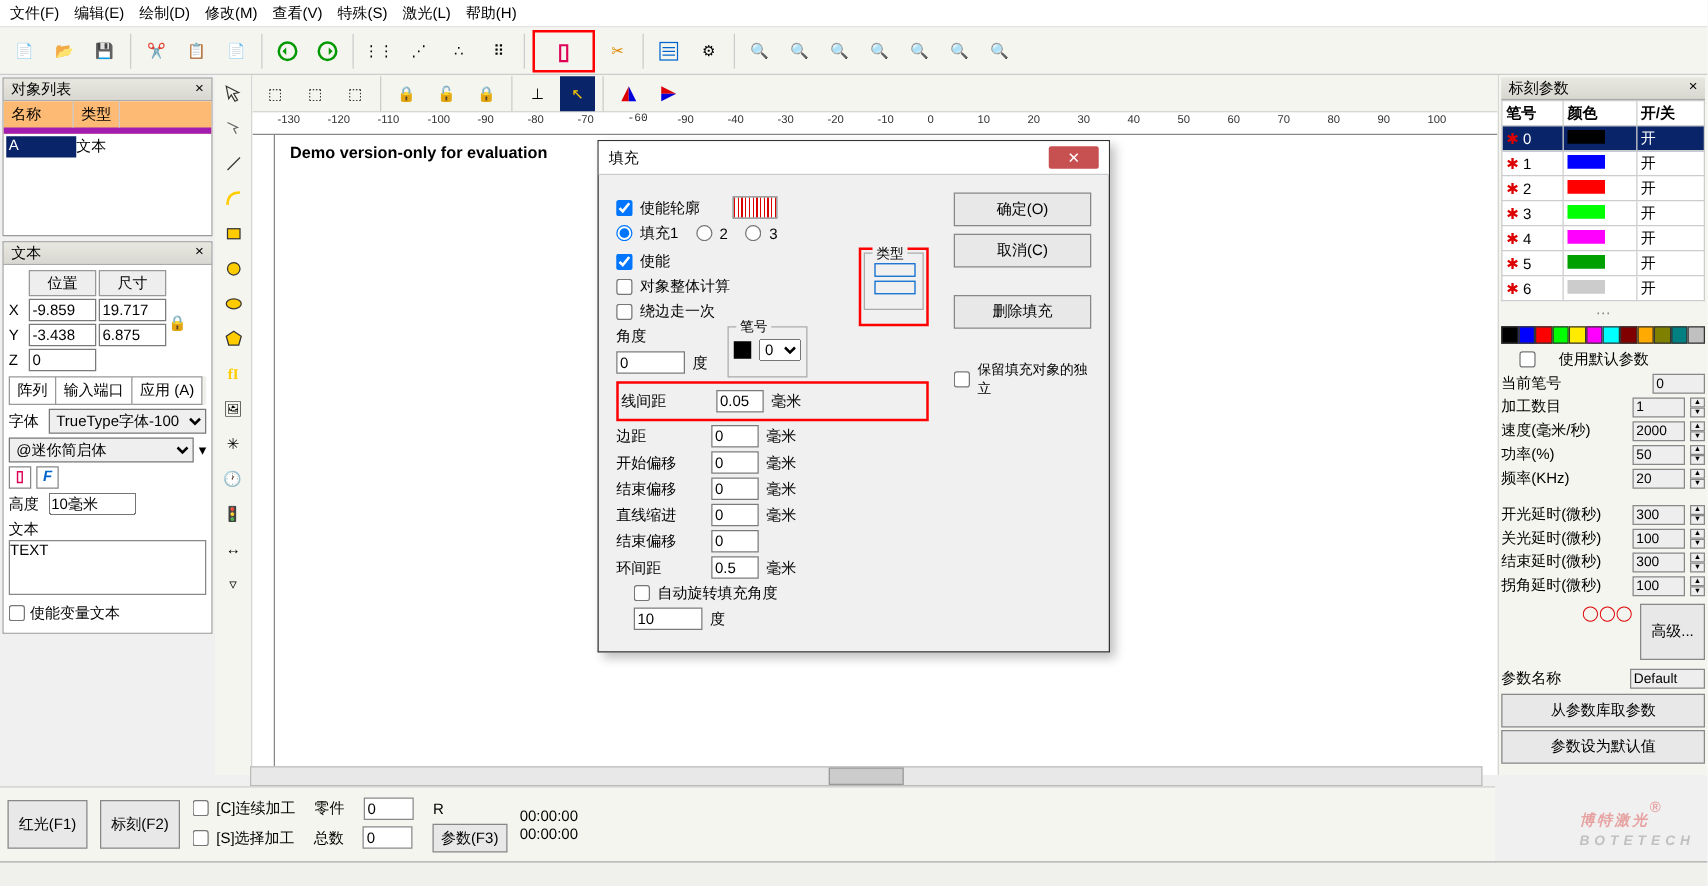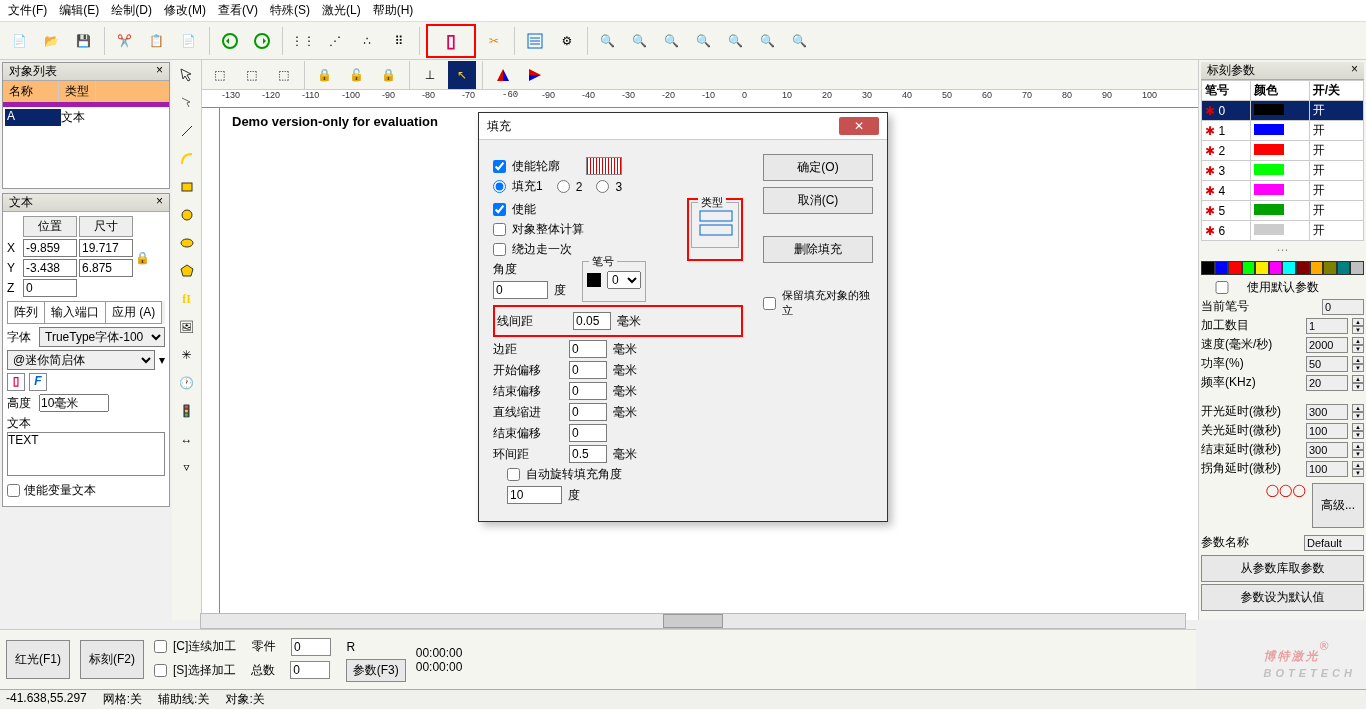--- a/index.html
+++ b/index.html
@@ -602,24 +602,18 @@
     <div class="dlg-row"><input type="checkbox" style=""><span>[C]连续加工</span>&nbsp;<span>零件</span>&nbsp;<input type="text" style="width: 40px; border: 1px solid rgb(136, 136, 136);" value="0">&nbsp;<span>R</span></div>
     <div class="dlg-row"><input type="checkbox" style=""><span>[S]选择加工</span>&nbsp;<span>总数</span>&nbsp;<input type="text" style="width: 40px; border: 1px solid rgb(136, 136, 136);" value="0">&nbsp;<button class="winbtn" style="padding:2px 6px">参数(F3)</button></div>
   </div>
   <div>
     <div>00:00:00</div>
     <div>00:00:00</div>
   </div>
 </div>
 
 <div class="statusbar">
-  <span style="display:flex;gap:16px">
-    <span>-41.638,55.297</span>
-    <span>网格:关</span>
-    <span>辅助线:关</span>
-    <span>对象:关</span>
-  </span>
 </div>
 
 <div class="watermark">
   <span>博特激光</span><sup style="font-size:12px">®</sup>
   <small>BOTETECH</small>
 </div>
 
 </body></html>

